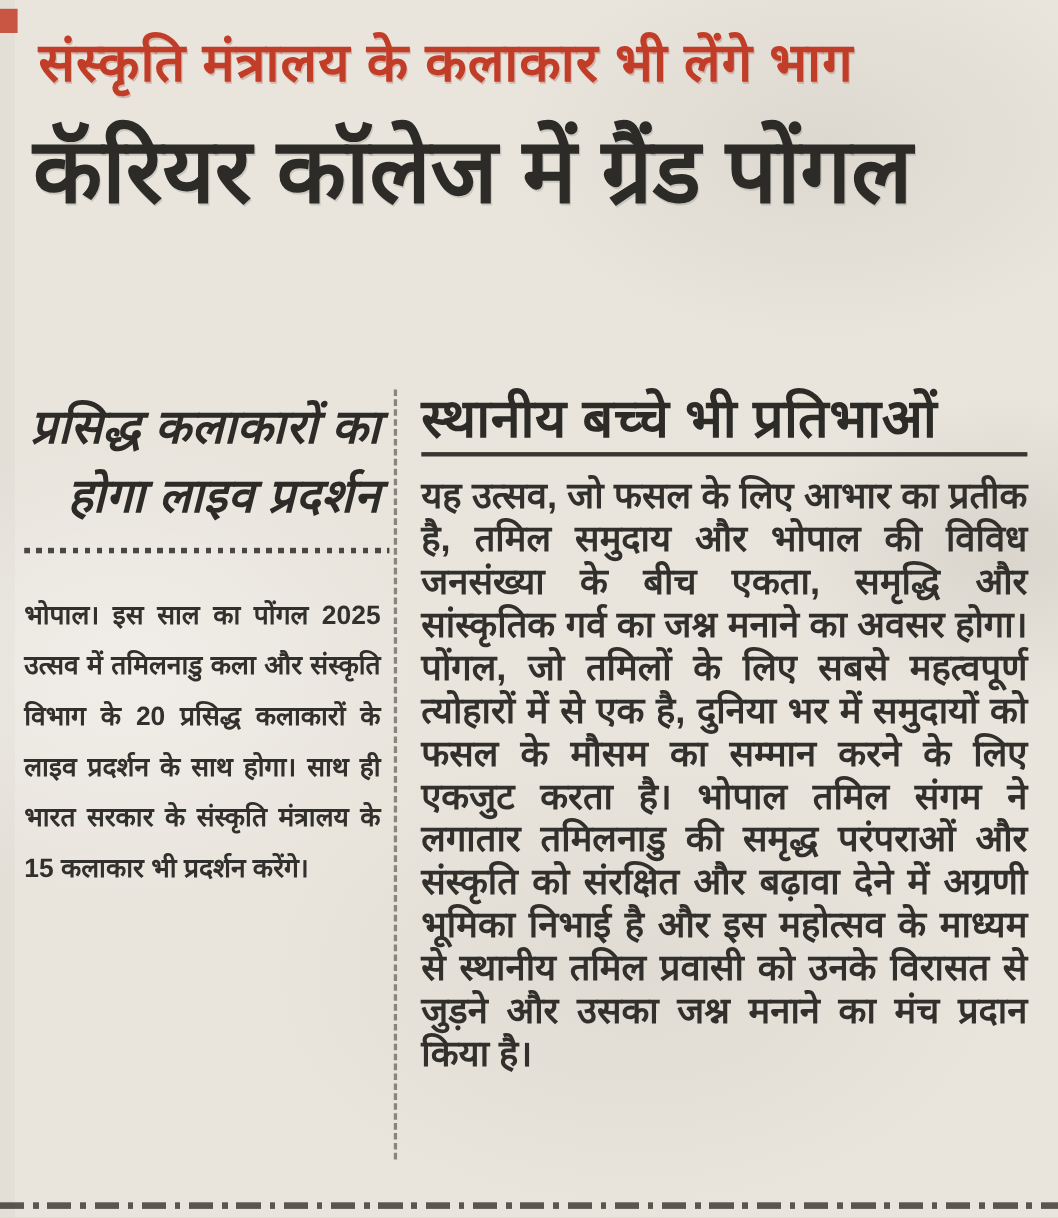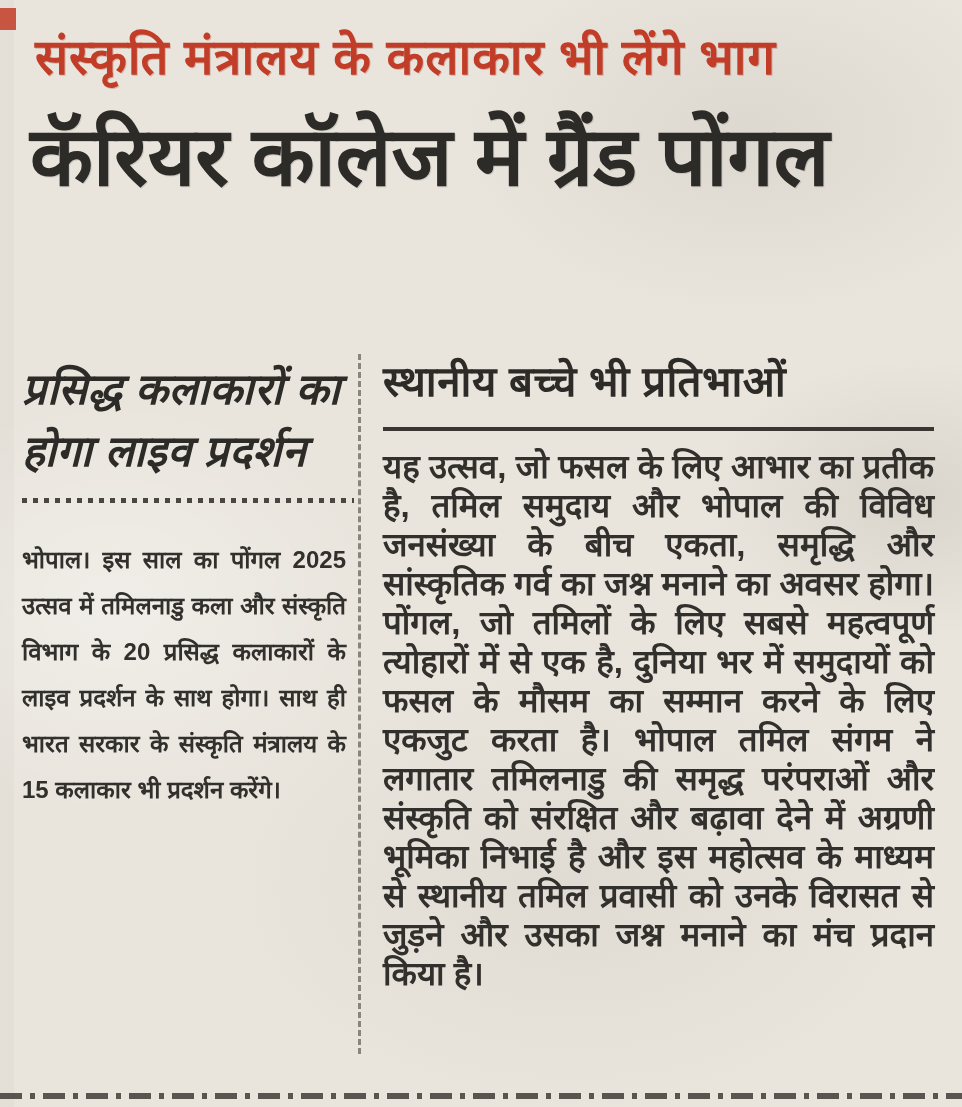--- a/index.html
+++ b/index.html
@@ -70,37 +70,38 @@
   }
   .col-right{
     flex:1;box-sizing:border-box;
     padding:2px 28px 0 22px;
   }
   .subhead-left{
     font-size:43px;line-height:62px;font-weight:bold;
     font-style:italic;
     color:var(--headline-ink);
     letter-spacing:.5px;
+    text-align:right;
   }
   .dotted-rule{
     margin-top:16px;width:332px;height:5px;
     background:repeating-linear-gradient(90deg, var(--rule-ink) 0 5px, rgba(0,0,0,0) 5px 11px);
   }
   .body-left{
     margin:34px 0 0 0;
     font-size:24px;line-height:46px;font-weight:600;
     text-align:justify;
     color:var(--body-ink);
   }
   .body-left .dateline{font-weight:800;}
   .subhead-right{
-    font-size:42px;line-height:59px;font-weight:bold;
+    font-size:49px;line-height:59px;font-weight:bold;
     color:var(--headline-ink);
     border-bottom:4px solid #3a3733;
-    padding-bottom:16px;
+    padding-bottom:0;
     letter-spacing:.5px;
   }
   .body-right{
     margin:16px 0 0 0;
     font-size:33px;line-height:39px;font-weight:600;
     text-align:justify;
     color:var(--body-ink);
   }
   .bottom-rule{
     position:absolute;left:0;bottom:8px;width:962px;height:6px;

